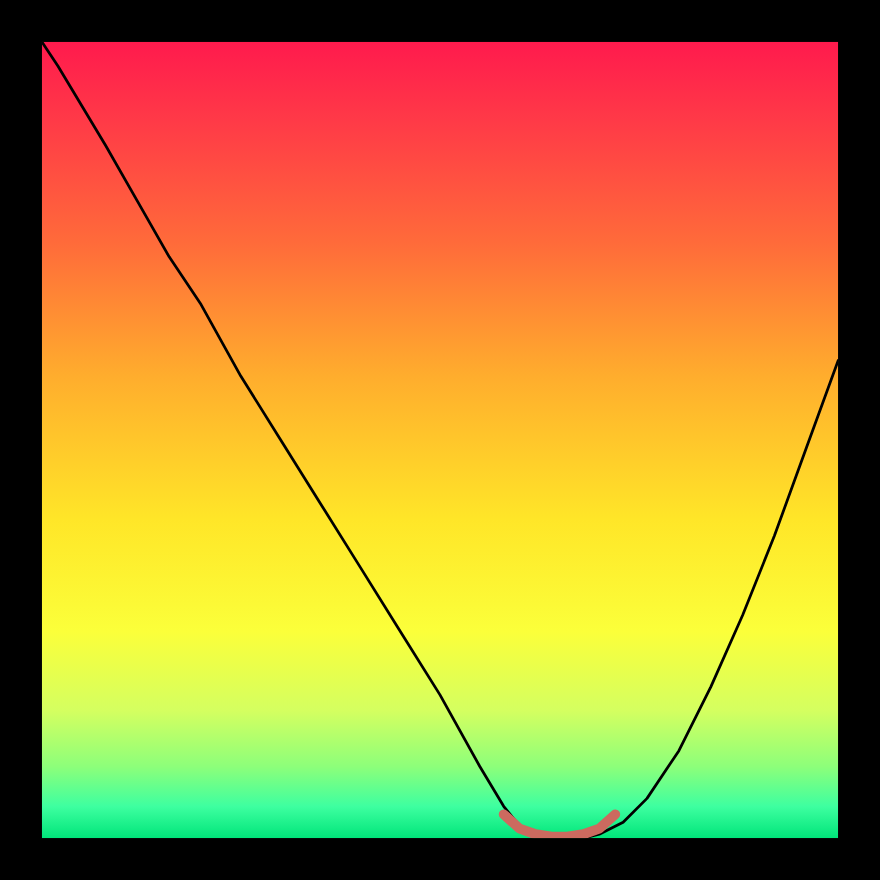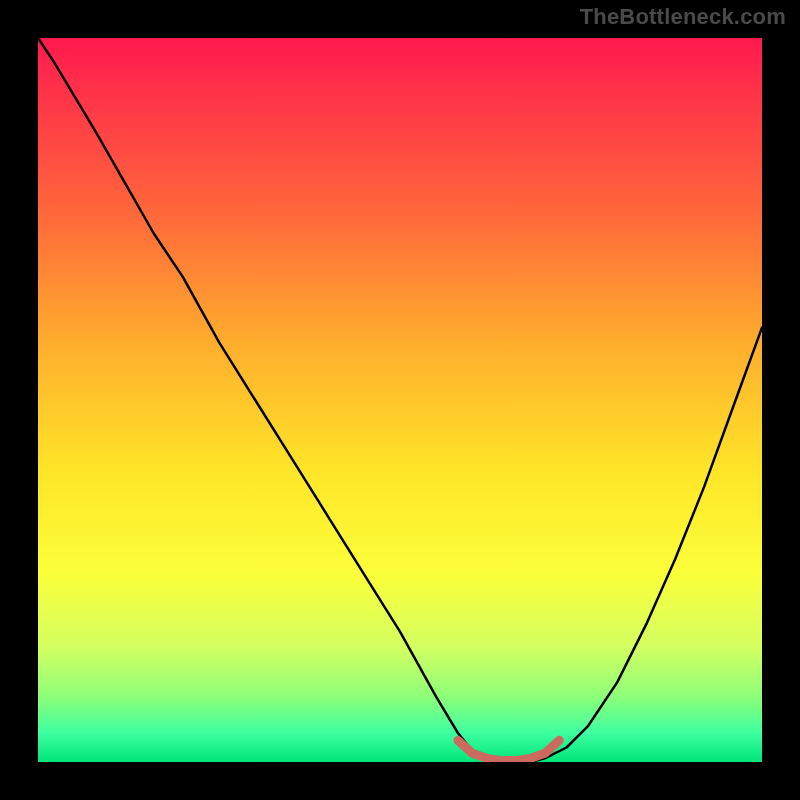--- a/index.html
+++ b/index.html
@@ -67,21 +67,20 @@
     width: 724px;
     height: 724px;
     z-index: 3;
   }
 </style>
 </head>
 <body>
 
 <div class="frame">
 
-  <div class="watermark">TheBottleneck.com</div>
 
   <div class="plot">
     <div class="gradient"></div>
 
     <svg class="curve" viewBox="0 0 724 724" preserveAspectRatio="none">
       <path fill="none" stroke="#000" stroke-width="2.5" stroke-linecap="round" stroke-linejoin="round" d="M0.0 0.0 L14.5 21.7 L36.2 57.9 L57.9 94.1 L86.9 144.8 L115.8 195.5 L144.8 238.9 L181.0 304.1 L217.2 362.0 L253.4 419.9 L289.6 477.8 L325.8 535.8 L362.0 593.7 L398.2 658.8 L419.9 695.0 L434.4 713.1 L448.9 720.4 L470.6 724.0 L492.3 724.0 L506.8 720.4 L528.5 709.5 L550.2 687.8 L579.2 644.4 L608.2 586.4 L637.1 521.3 L666.1 448.9 L695.0 369.2 L724.0 289.6"></path>
     </svg>
 
     <svg class="marker" viewBox="0 0 724 724" preserveAspectRatio="none">
       <path fill="none" stroke="#cc6a5f" stroke-width="9" stroke-linecap="round" stroke-linejoin="round" d="M419.9 702.3 L434.4 715.3 L448.9 720.4 L463.4 722.6 L477.8 722.6 L492.3 720.4 L506.8 715.3 L521.3 702.3"></path>

